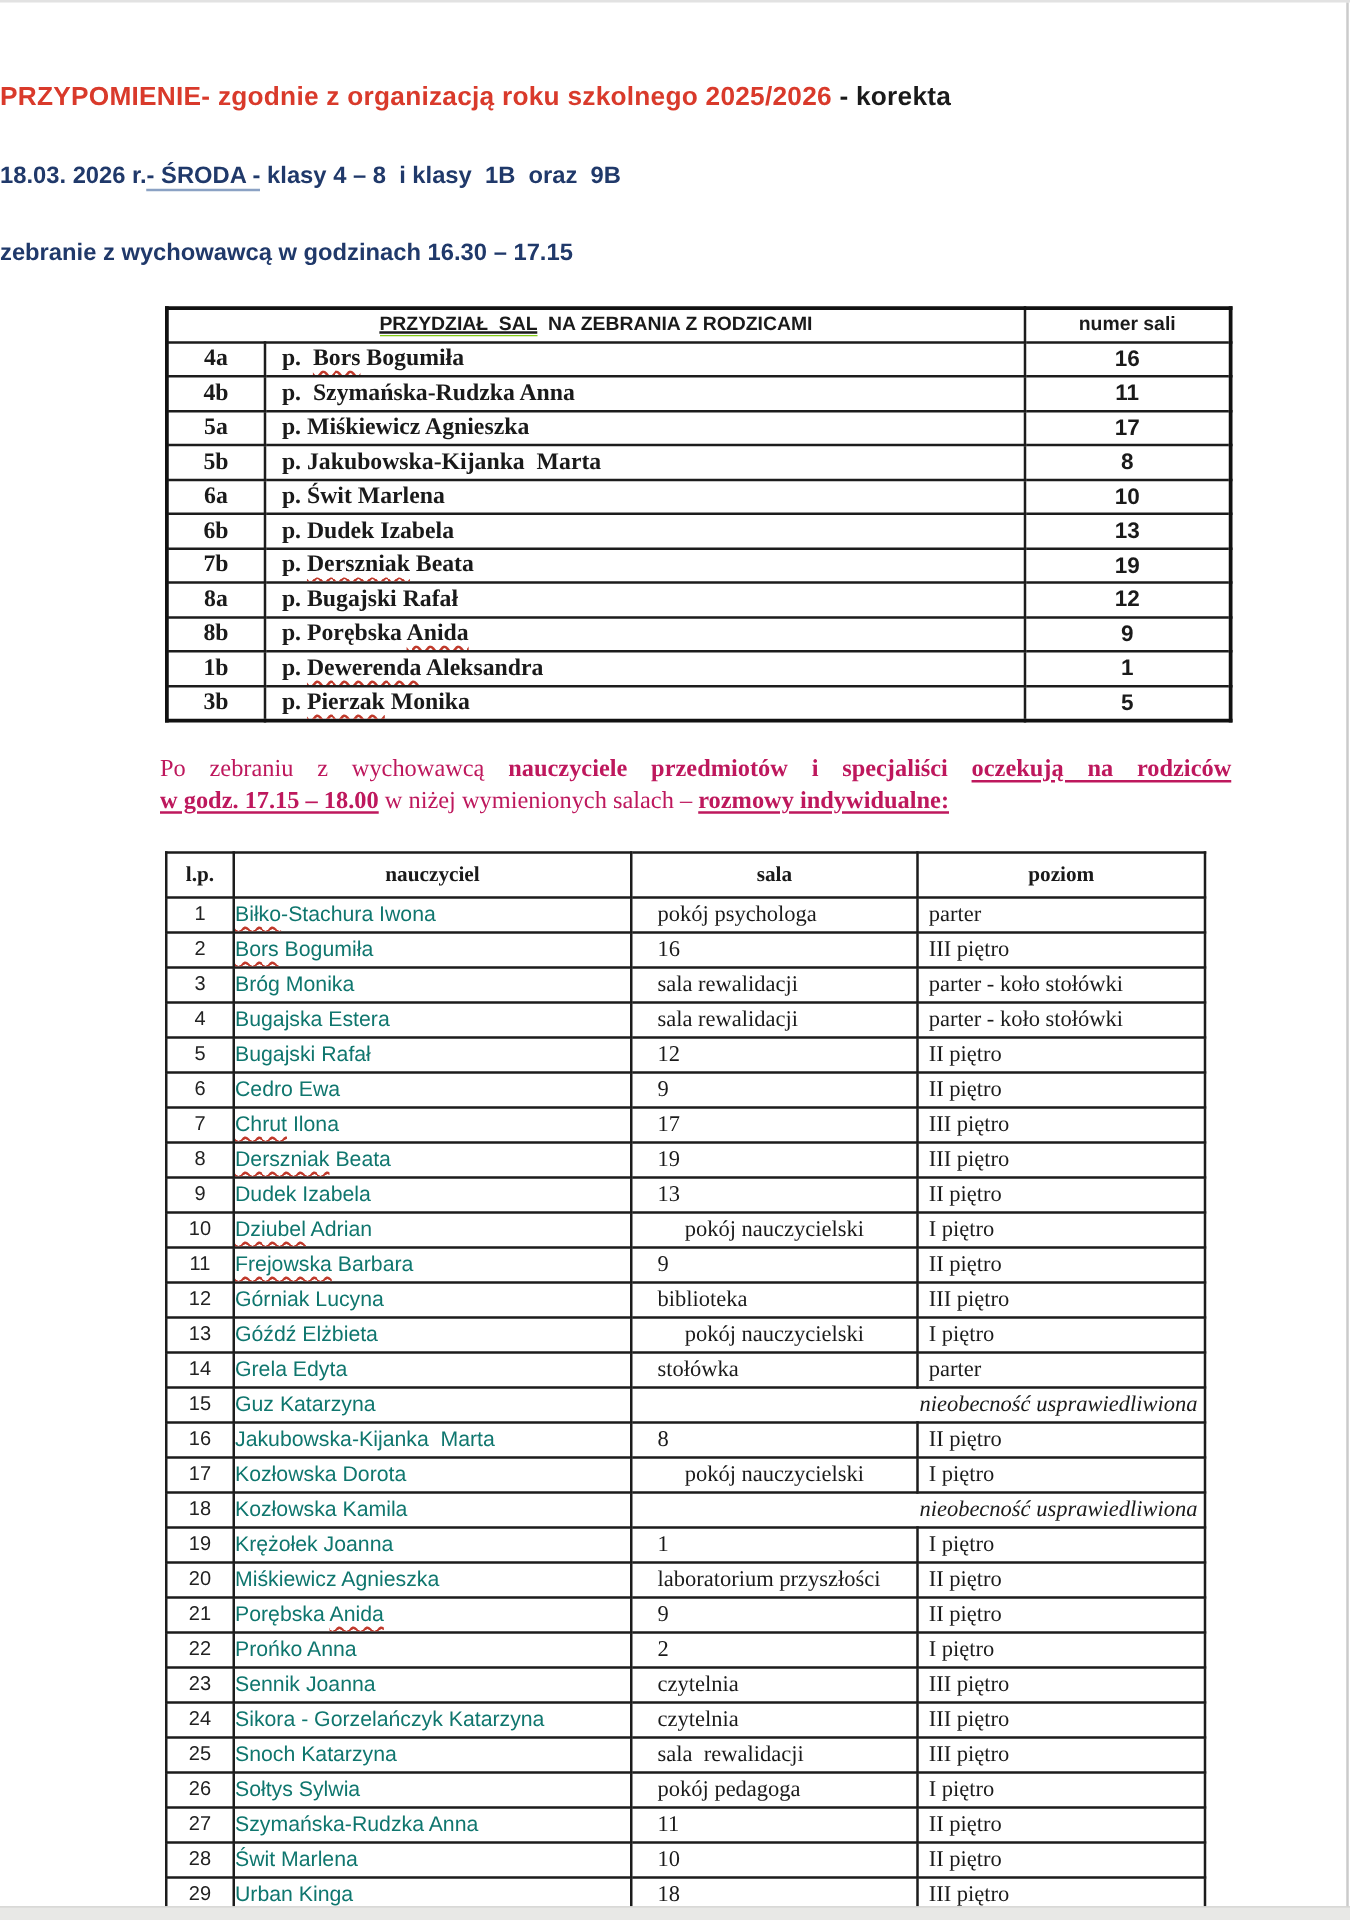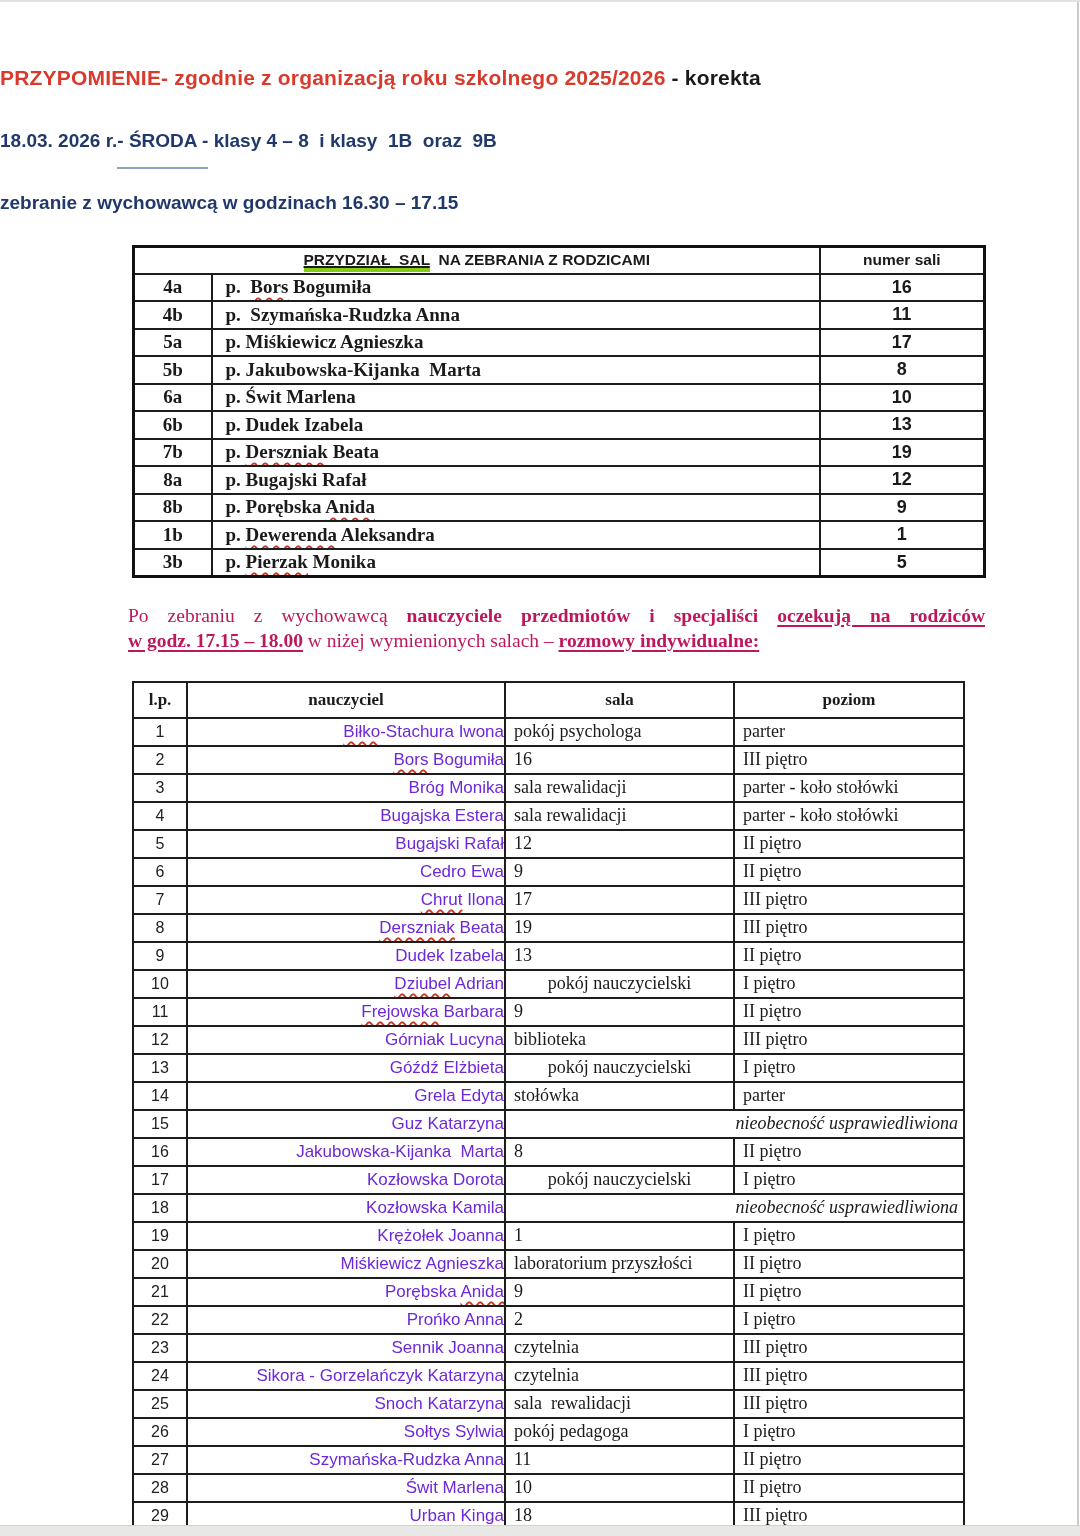--- a/index.html
+++ b/index.html
@@ -15,52 +15,52 @@
   .page-edge-right { position:absolute; top:2px; right:1px; width:2px; height:100%; background:#cbcbcb; }
   .page-bottom-strip { position:absolute; bottom:0; left:0; width:100%; height:11px;
     background:#e8e8e6; border-top:1px solid #d2d2d0; }
 
   
   .doc-header { padding-top:30px; text-align:left;
     font-family:"Liberation Sans", sans-serif; font-weight:bold; white-space:pre-wrap; }
   .title-line { font-size:21px; color:#d93a2b; letter-spacing:0.2px; }
   .title-line .title-suffix { color:#1a1a1a; }
   .sub-line { font-size:19px; color:#20396a; margin-top:4px; }
-  .u-navy { border-bottom:2px solid #8ba2c4; padding-bottom:16px; }
+  .u-navy { border-bottom:2px solid #8ba2c4; padding-bottom:0; }
 
   
   table { border-collapse:collapse; table-layout:fixed; }
   td, th { border:2px solid #1c1c1c; overflow:hidden; }
 
   
   .table1 { margin:13px 0 0 132px; width:851px; border:3px solid #111; }
   .table1 th { height:27px; font-family:"Liberation Sans", sans-serif;
     font-weight:bold; font-size:15.5px; text-align:center; white-space:pre-wrap; }
   .ul-blue { text-decoration:underline; text-decoration-thickness:1.5px;
-    border-bottom:4px solid #84cc16; padding-bottom:0px; }
+    border-bottom:1px solid #84cc16; padding-bottom:0px; }
   .table1 td { height:27.5px; }
   .t1-class { text-align:center; font-weight:bold; font-size:19px; }
   .t1-name  { font-weight:bold; font-size:19px; padding-left:13px; white-space:pre-wrap; }
   .t1-room  { text-align:center; font-family:"Liberation Sans", sans-serif;
     font-weight:bold; font-size:18px; }
 
   
   .intro { margin:25px 0 0 128px; width:857px; font-size:19.5px; line-height:25px; color:#be185d; }
   .intro .l1 { text-align:justify; text-align-last:justify; }
   .b  { font-weight:bold; }
   .bu { font-weight:bold; text-decoration:underline; text-decoration-thickness:2px; text-underline-offset:3px; }
 
   
   .table2 { margin:28px 0 0 132px; width:831px; border:2.5px solid #111; }
   .table2 th { height:36px; font-size:17px; font-weight:bold; text-align:center;margin-left:44px; }
   .table2 td { height:28px; }
   .t2-lp   { text-align:center; font-family:"Liberation Sans", sans-serif; font-size:16px; color:#222; }
   .t2-name { font-family:"Liberation Sans", sans-serif; font-size:17px;
-    padding-left:10px; white-space:pre-wrap; color:#6d28d9;text-align:right; }
-  .t2-sala { font-size:18px; padding-left:8px; white-space:pre-wrap; }
+    white-space:pre-wrap; color:#0f766e; }
+  .t2-sala { font-size:18px; padding-left:20px; white-space:pre-wrap; }
   .t2-sala.center { text-align:center; padding-left:0; }
   .t2-poziom { font-size:18px; padding-left:8px; }
   .t2-absent { font-size:18px; font-style:italic; text-align:right; padding-right:5px; }
 
   
   .sq { text-decoration-line:underline; text-decoration-style:wavy;
     text-decoration-color:#c0392b; text-decoration-thickness:1.5px;
     text-underline-offset:4px; text-decoration-skip-ink:none; }
 </style>
 </head>

